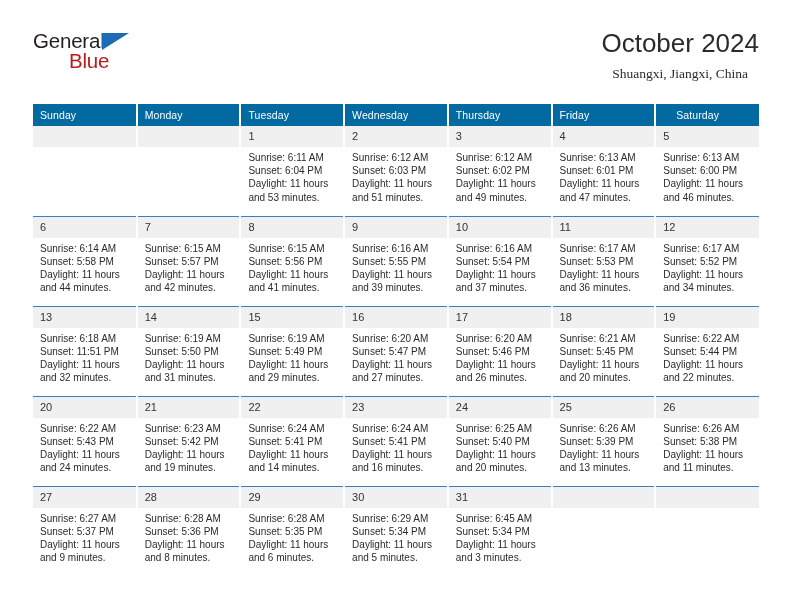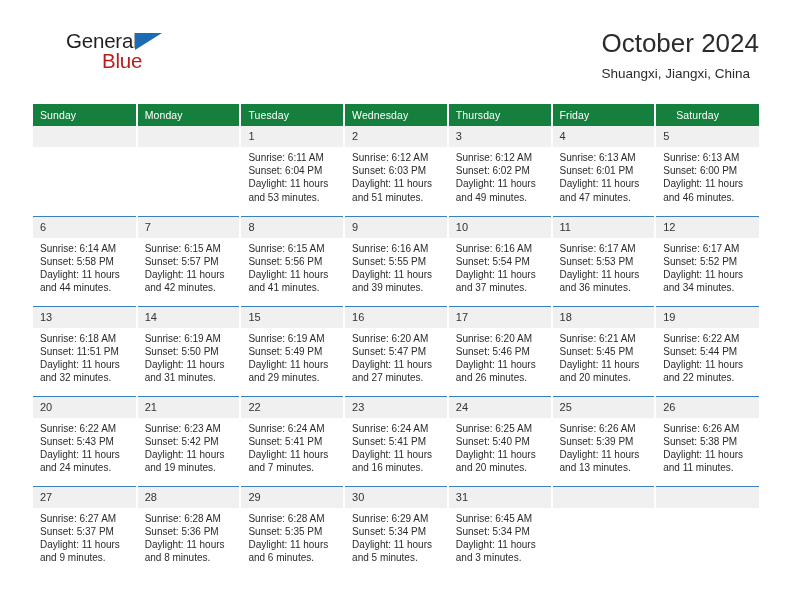--- a/index.html
+++ b/index.html
@@ -28,21 +28,20 @@
     height: 70px;
     display: flex;
     align-items: flex-start;
     justify-content: space-between;
   }
   .logo {
     position: relative;
     width: 110px;
     height: 48px;
     padding-top: 2px;
-    margin-left: 33px;
   }
   .logo-general {
     font-size: 20.5px;
     line-height: 21px;
     color: #231f20;
     letter-spacing: -0.2px;
     font-family: "Liberation Sans", sans-serif;
   }
   .logo-tri {
     position: absolute;
@@ -56,48 +55,49 @@
   .logo-blue {
     position: absolute;
     left: 36px;
     top: 22px;
     font-size: 20.5px;
     line-height: 21px;
     color: #b91c1c;
     letter-spacing: -0.2px;
   }
   .title-block {
-    text-align: left;
+    text-align: center;
     padding-top: 0px;
   }
   .cal-title {
     font-size: 26px;
     line-height: 31px;
     font-weight: normal;
     color: #2b2b2b;
     letter-spacing: 0px;
   }
   .cal-subtitle {
     font-size: 13.5px;
     line-height: 18px;
     color: #2b2b2b;
     margin-top: 6px;
+    font-family: Liberation Serif, serif;
   }
 
   
   .calendar {
     position: absolute;
     left: 33px;
     top: 104px;
     width: 726px;
     border-collapse: collapse;
     table-layout: fixed;
   }
   .calendar th {
-    background: #15803d;
+    background: #0369a1;
     color: #ffffff;
     font-size: 10.5px;
     font-weight: normal;
     text-align: left;
     padding: 5px 0 5px 7px;
     height: 21px;
     border-right: 2px solid #ffffff;
     letter-spacing: 0.1px;
   }
   .calendar th:last-child { border-right: none; padding-left: 20px; }
@@ -365,21 +365,21 @@
               <div>Daylight: 11 hours</div>
               <div>and 19 minutes.</div>
             </div>
           </td>
           <td>
             <div class="daynum">22</div>
             <div class="cell-body">
               <div>Sunrise: 6:24 AM</div>
               <div>Sunset: 5:41 PM</div>
               <div>Daylight: 11 hours</div>
-              <div>and 7 minutes.</div>
+              <div>and 14 minutes.</div>
             </div>
           </td>
           <td>
             <div class="daynum">23</div>
             <div class="cell-body">
               <div>Sunrise: 6:24 AM</div>
               <div>Sunset: 5:41 PM</div>
               <div>Daylight: 11 hours</div>
               <div>and 16 minutes.</div>
             </div>

